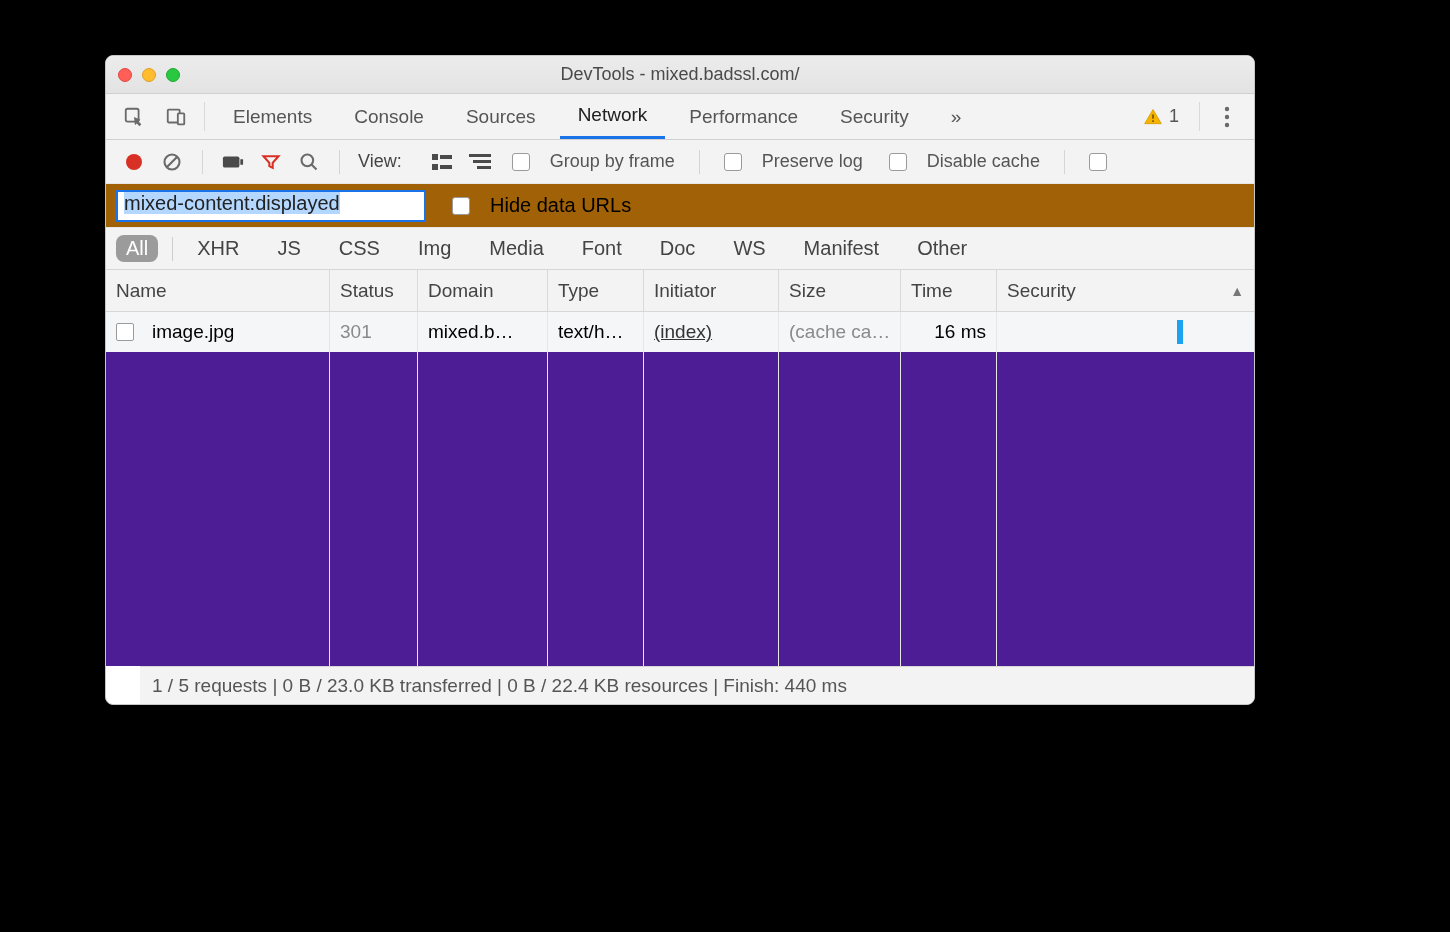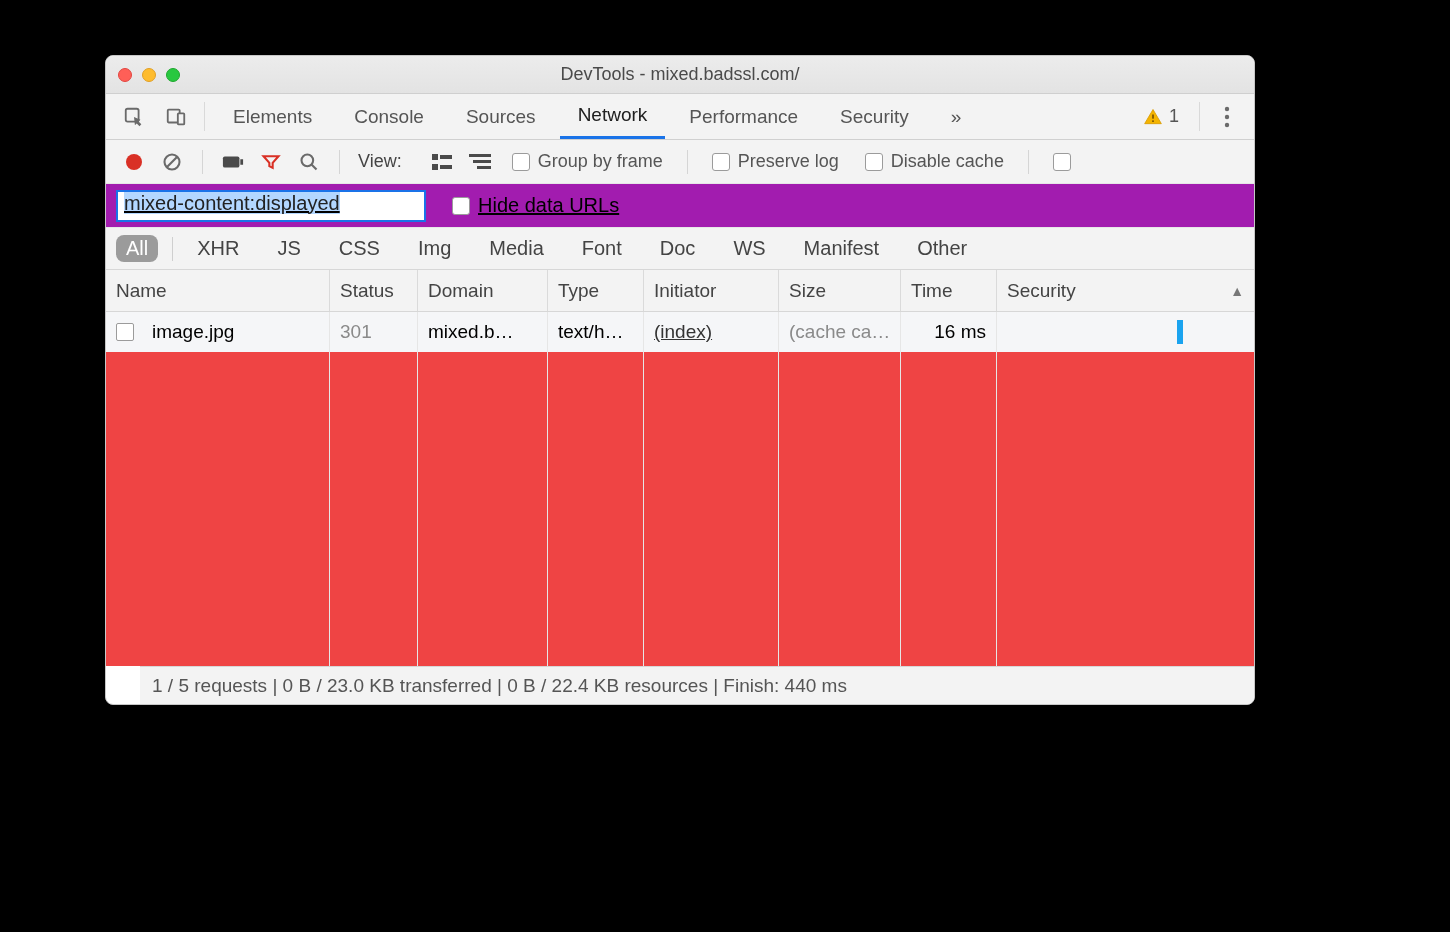--- a/index.html
+++ b/index.html
@@ -62,32 +62,31 @@
     padding: 0 12px;
     gap: 6px;
     font-size: 18px;
     color:#555;
     border-bottom:1px solid #e7e7e7;
     overflow:hidden;
   }
   .toolbar .sep { width:1px; height:24px; background:#d5d5d5; margin:0 8px;}
   .toolbar .iconbox { width: 32px; height:32px; display:flex;align-items:center;justify-content:center; color:#5a5a5a;}
   .view-label { margin-left:4px; margin-right:18px; color:#444;}
-  .check { display:flex; align-items:center; gap:8px; padding:0 10px; white-space:nowrap;}
+  .check { display:flex; align-items:center; gap:20px; padding:0 10px; white-space:nowrap;}
   .check .box { width:18px; height:18px; border:1.5px solid #9b9b9b; border-radius:3px; background:#fff;}
   
   .filter-row {
-    background:#a21caf;
+    background:#a16207;
     height:44px;
     display:flex; align-items:center;
     padding: 0 10px;
     gap: 16px;
     font-size:20px;
     border-bottom:1px solid #e7e7e7;
-    text-decoration:underline;
   }
   .filter-input {
     width: 310px; height: 32px;
     border: 2px solid #1a73e8;
     background:#fff;
     padding: 0 6px;
     font-size: 20px;
     color:#222;
   }
   .filter-input span.sel { background:#b3d7ff;}
@@ -99,21 +98,21 @@
     gap: 18px;
     padding: 0 10px;
     font-size:20px;
     color:#444;
     border-bottom:1px solid #d7d7d7;
   }
   .type-row .chip { padding: 2px 10px; border-radius:8px;}
   .type-row .chip.active { background:#9b9b9b; color:#fff; font-weight:500;}
   .type-row .sep { width:1px; height:24px; background:#cfcfcf; margin:0 -4px;}
   
-  .table-wrap { flex:1; display:flex; flex-direction:column; overflow:hidden; background:#ef4444;}
+  .table-wrap { flex:1; display:flex; flex-direction:column; overflow:hidden; background:#4c1d95;}
   .thead, .trow { display:grid; grid-template-columns: 224px 88px 130px 96px 135px 122px 96px 1fr; }
   .thead { height:42px; background:#f3f3f3; border-bottom:1px solid #d7d7d7; }
   .thead .cell { border-right:1px solid #dadada; display:flex; align-items:center; padding:0 10px; font-size:19px; color:#444; position:relative;}
   .thead .cell:last-child { border-right:none;}
   .sort-tri { position:absolute; right:10px; font-size:14px; color:#777;}
   .tbody { flex:1; overflow:auto;}
   .trow { height:40px;}
   .trow .cell { border-right:1px solid #e6e6e6; display:flex; align-items:center; padding:0 10px; font-size:19px; overflow:hidden; white-space:nowrap; text-overflow:ellipsis;}
   .trow .cell:last-child{border-right:none;}
   .trow.zebra { background:#f5f6f8;}

